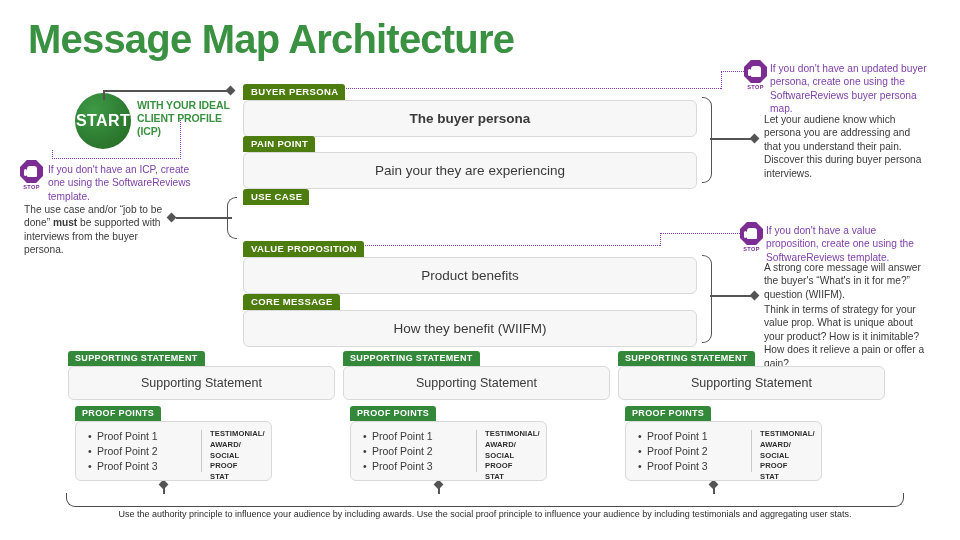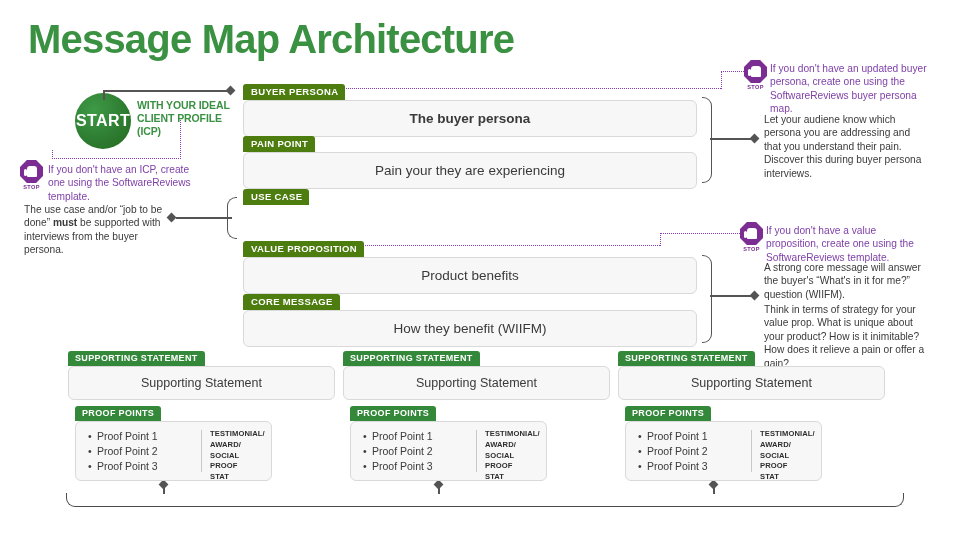--- a/index.html
+++ b/index.html
@@ -265,14 +265,15 @@
   </div>
 
   <div class="solid-v" style="left:163px;top:482px;height:12px;"></div>
   <div class="diamond" style="left:160px;top:481px;"></div>
   <div class="solid-v" style="left:438px;top:482px;height:12px;"></div>
   <div class="diamond" style="left:435px;top:481px;"></div>
   <div class="solid-v" style="left:713px;top:482px;height:12px;"></div>
   <div class="diamond" style="left:710px;top:481px;"></div>
 
   <div class="abs" id="bottom-bracket"></div>
+  <div class="abs" id="bottom-caption">Use the authority principle to influence your audience by including awards. Use the social proof principle to influence your audience by including testimonials and aggregating user stats.</div>
 
 </div>
 
 </body></html>

